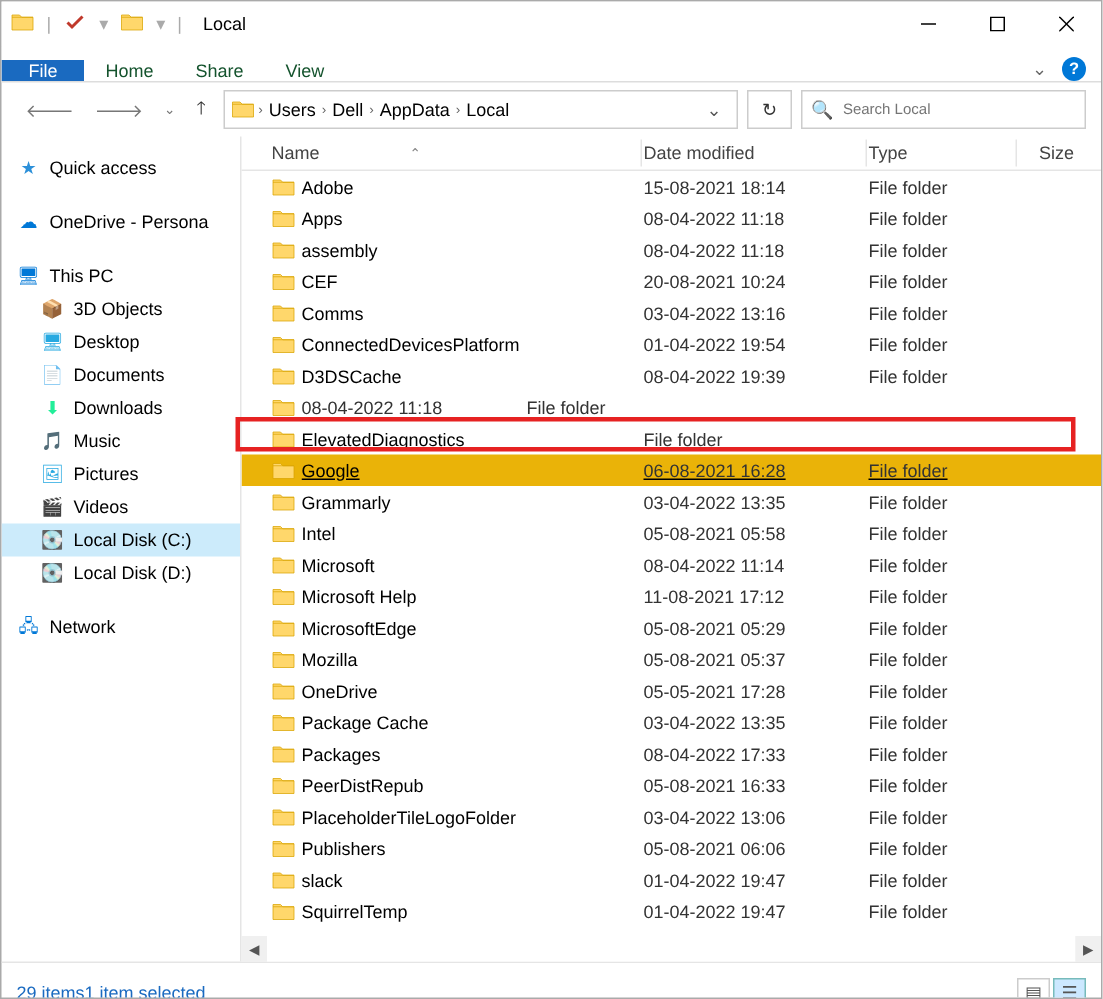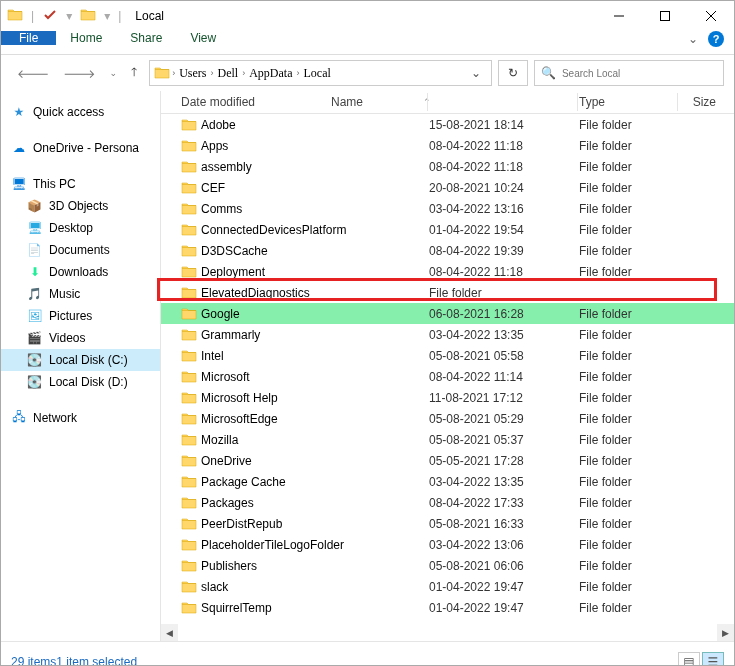--- a/index.html
+++ b/index.html
@@ -3,32 +3,32 @@
 <meta charset="utf-8">
 <style>
 * { margin: 0; padding: 0; box-sizing: border-box; font-family: "Segoe UI", Tahoma, sans-serif; font-size: 12px; }
 body { width: 735px; height: 666px; background: #fff; overflow: hidden; border: 1px solid #aaa; }
 .titlebar { height: 30px; display: flex; align-items: center; padding: 0 0 0 6px; background: #fff; }
 .titlebar .qat { display: flex; align-items: center; gap: 8px; }
 .titlebar .qat svg { width: 16px; height: 16px; }
 .titlebar .title { margin-left: 14px; font-size: 12px; }
 .titlebar .winbtns { margin-left: auto; display: flex; }
 .titlebar .winbtns div { width: 46px; height: 30px; display: flex; align-items: center; justify-content: center; }
-.ribbon { height: 24px; display: flex; align-items: flex-start; border-bottom: 1px solid #ddd; background: #fff; }
+.ribbon { height: 24px; display: flex; align-items: flex-end; border-bottom: 1px solid #ddd; background: #fff; }
 .ribbon .tab { padding: 0 14px; display: flex; align-items: center; font-size: 12px; color: #14532d; }
 .ribbon .tab.file { background: #1a6ac0; color: #fff; padding: 0 18px; }
 .ribbon .help { margin-left: auto; display: flex; align-items: center; gap: 10px; padding-right: 10px; }
 .ribbon .help .chev { color: #666; }
 .ribbon .help .q { background: #0078d7; color: #fff; border-radius: 50%; width: 16px; height: 16px; display: flex; align-items: center; justify-content: center; font-size: 11px; font-weight: bold; }
 .addrbar { height: 36px; display: flex; align-items: center; padding: 4px 10px; gap: 6px; }
 .navbtns { display: flex; align-items: center; gap: 14px; padding: 0 6px; color: #777; }
 .navbtns .enabled { color: #333; }
 .crumbs { flex: 1; display: flex; align-items: center; border: 1px solid #ccc; height: 26px; padding: 0 4px; }
 .crumbs .fld { width: 18px; display:flex; align-items:center; }
-.crumbs .seg { padding: 0 4px; display: flex; align-items: center; gap: 3px; font-family: Liberation Serif, serif; }
+.crumbs .seg { padding: 0 4px; display: flex; align-items: center; gap: 3px; }
 .crumbs .sep { color: #666; font-size: 9px; }
 .crumbs .drop { margin-left: auto; padding: 0 6px; color: #555; }
 .refresh { width: 30px; height: 26px; border: 1px solid #ccc; display: flex; align-items: center; justify-content: center; color: #333; }
 .search { width: 190px; height: 26px; border: 1px solid #ccc; display: flex; align-items: center; padding: 0 6px; color: #777; gap: 6px; }
 .search input { border: none; outline: none; flex: 1; font-size: 10px; }
 .body { display: flex; height: 550px; }
 .nav { width: 160px; border-right: 1px solid #e5e5e5; padding: 10px 0; overflow: hidden; }
 .nav .item { display: flex; align-items: center; gap: 6px; padding: 3px 10px; }
 .nav .item.sel { background: #ccebfb; }
 .nav .item .ico { width: 16px; height: 16px; display: flex; align-items: center; justify-content: center; }
@@ -37,21 +37,21 @@
 .main { flex: 1; display: flex; flex-direction: column; position: relative; }
 .cols { display: flex; border-bottom: 1px solid #e5e5e5; padding: 4px 0 4px 20px; color: #444; position: relative; }
 .cols .c { padding-right: 10px; }
 .cols .c1 { width: 248px; display: flex; align-items: center; gap: 60px; }
 .cols .c2 { width: 150px; }
 .cols .c3 { width: 100px; }
 .cols .c4 { flex: 1; text-align: right; padding-right: 18px; }
 .cols .divider { position: absolute; top: 2px; bottom: 2px; width: 1px; background: #e5e5e5; }
 .files { flex: 1; overflow-y: scroll; overflow-x: auto; }
 .row { display: flex; align-items: center; padding: 2px 0 2px 20px; height: 21px; position: relative; }
-.row.sel { background: #86efac; }
+.row.sel { background: #eab308; text-decoration: underline; }
 .row .fico { width: 20px; display:flex; align-items:center; }
 .row .n { width: 228px; white-space: nowrap; overflow: hidden; }
 .row .d { width: 150px; color: #333; }
 .row .t { width: 100px; color: #333; }
 .highlight { position: absolute; border: 3px solid #e62222; pointer-events: none; z-index: 5; }
 .status { height: 40px; border-top: 1px solid #e5e5e5; display: flex; align-items: center; padding: 0 10px; color: #1a6ac0; font-size: 12px; }
 .status .views { margin-left: auto; display: flex; gap: 2px; }
 .status .views div { width: 22px; height: 20px; border: 1px solid #ccc; display:flex;align-items:center;justify-content:center;color:#555;}
 .status .views .active { background: #cce8ff; border-color: #7bb; }
 .hscroll { height: 17px; background: #f0f0f0; display: flex; align-items: center; }
@@ -208,25 +208,25 @@
       </div>
     <div class="spacer"></div>
     <div class="item">
       <span class="ico" style="color:#0078d7">🖧</span>
       <span>Network</span>
     </div>
   </div>
 
   <div class="main">
     <div class="cols">
-      <div class="c c2">Date modified</div>
       <div class="c c1">
           <span>Name</span>
           <span style="color:#888;font-size:9px">⌃</span>
         </div>
+      <div class="c c2">Date modified</div>
       <div class="c c3">Type</div>
       <div class="c c4">Size</div>
       <div class="divider" style="left:266px"></div>
       <div class="divider" style="left:416px"></div>
       <div class="divider" style="left:516px"></div>
     </div>
     <div class="files" id="files">
 
     <div class="row">
           <span class="fico">
@@ -297,21 +297,20 @@
           <span class="n">D3DSCache</span>
           <span class="d">08-04-2022 19:39</span>
           <span class="t">File folder</span>
         </div>
         <div class="row">
           <span class="fico">
             <svg width="16" height="16" viewBox="0 0 16 16">
               <use href="#fld16"></use>
             </svg>
           </span>
-          <span class="n">Deployment</span>
           <span class="d">08-04-2022 11:18</span>
           <span class="t">File folder</span>
         </div>
         <div class="row">
           <span class="fico">
             <svg width="16" height="16" viewBox="0 0 16 16">
               <use href="#fld16"></use>
             </svg>
           </span>
           <span class="n">ElevatedDiagnostics</span>

